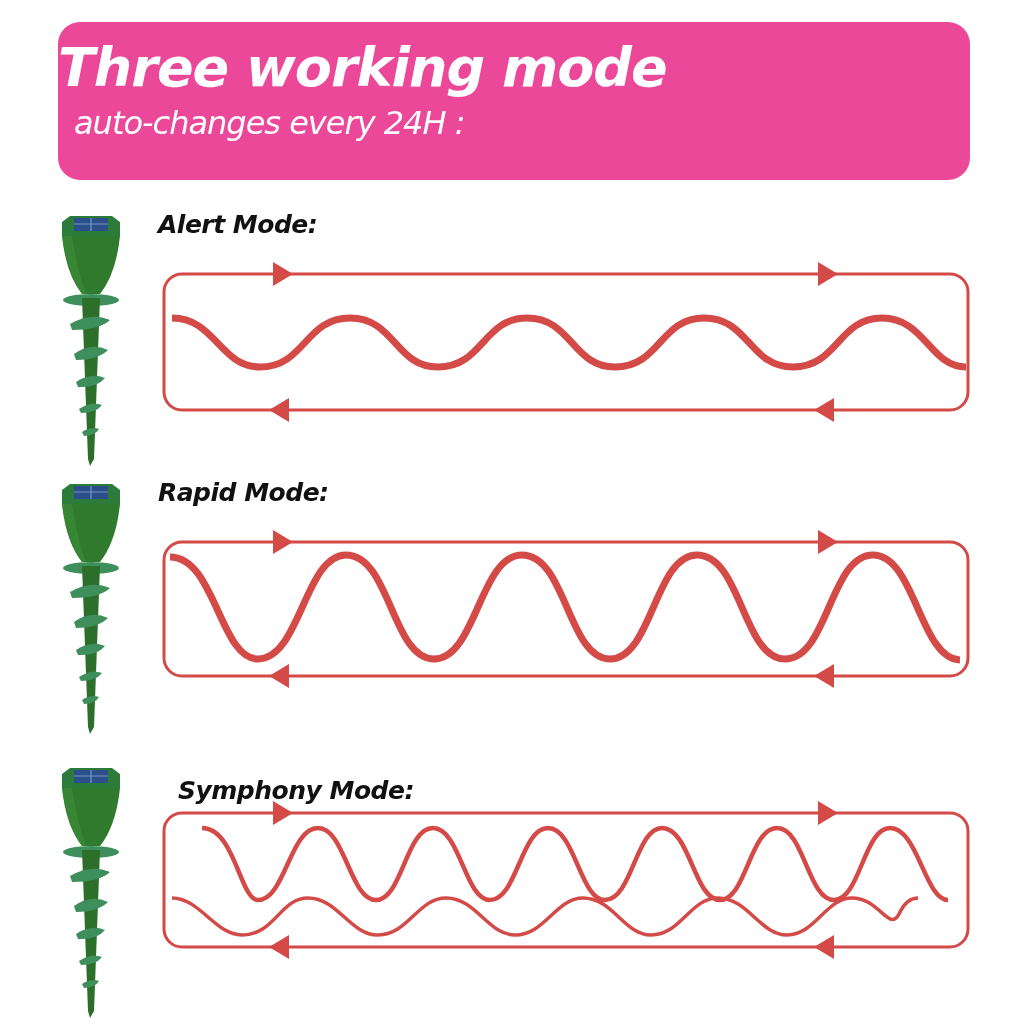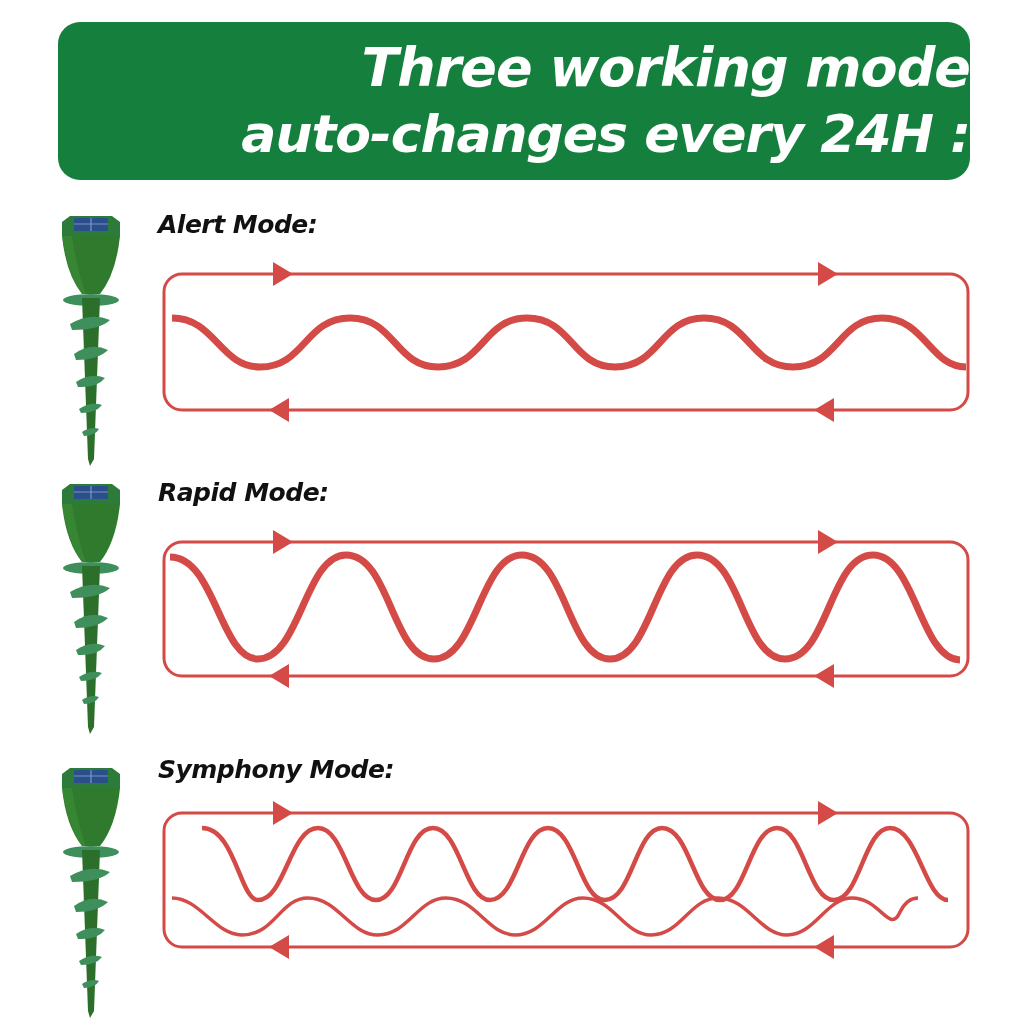--- a/index.html
+++ b/index.html
@@ -1,34 +1,34 @@
 <!DOCTYPE html>
 <html><head>
 <meta charset="utf-8">
 <style>
   html, body { margin:0; padding:0; background:#ffffff; }
   body { width:1024px; height:1024px; position:relative; overflow:hidden; font-family:"DejaVu Sans", sans-serif; }
-  .header { position:absolute; left:58px; top:22px; width:912px; height:158px; background:#15803d; border-radius:22px; text-align:right; color:#fff; }
+  .header { position:absolute; left:58px; top:22px; width:912px; height:158px; background:#ec4899; border-radius:22px; text-align:left; color:#fff; }
   .header .title { position:absolute; left:0; right:0; top:14px; font-size:54px; font-weight:bold; font-style:italic; letter-spacing:-1px; }
-  .header .subtitle { position:absolute; left:0; right:0; top:82px; font-size:52px; font-weight:bold; font-style:italic; letter-spacing:-1px; }
+  .header .subtitle { position:absolute; left:16px; right:0; top:82px; font-size:32px; font-weight:normal; font-style:italic; letter-spacing:-1px; }
   .mode-label { position:absolute; left:158px; font-size:25px; font-weight:bold; font-style:italic; color:#111; letter-spacing:-0.5px; }
   .device { position:absolute; left:50px; width:82px; height:252px; }
   svg.diagram { position:absolute; left:0; top:0; }
 </style>
 </head>
 <body>
 
 <div class="header">
   <div class="title">Three working mode</div>
   <div class="subtitle">auto-changes every 24H :</div>
 </div>
 
 <div class="mode-label" style="top:210px;text-align:right;">Alert Mode:</div>
 <div class="mode-label" style="top:478px;text-align:right;">Rapid Mode:</div>
-<div class="mode-label" style="top:755px;">Symphony Mode:</div>
+<div class="mode-label" style="top:776px;margin-left:20px;">Symphony Mode:</div>
 
 <svg class="device" style="top:214px;" viewBox="0 0 82 252">
   <g>
     <polygon points="12,8 20,2 62,2 70,8 70,22 12,22" fill="#2d7b3a"></polygon>
     <rect x="24" y="4" width="34" height="13" fill="#2a4f8a"></rect>
     <line x1="41" y1="4" x2="41" y2="17" stroke="#8aa4d0" stroke-width="1"></line>
     <line x1="24" y1="10" x2="58" y2="10" stroke="#8aa4d0" stroke-width="0.8"></line>
     <path d="M12,22 L70,22 Q66,60 50,80 L32,80 Q16,60 12,22 Z" fill="#2f7a2c"></path>
     <path d="M22,22 Q28,60 36,80 L32,80 Q18,60 12,22 Z" fill="#3d8e39" opacity="0.6"></path>
     <ellipse cx="41" cy="86" rx="28" ry="6" fill="#3e8f5c"></ellipse>

